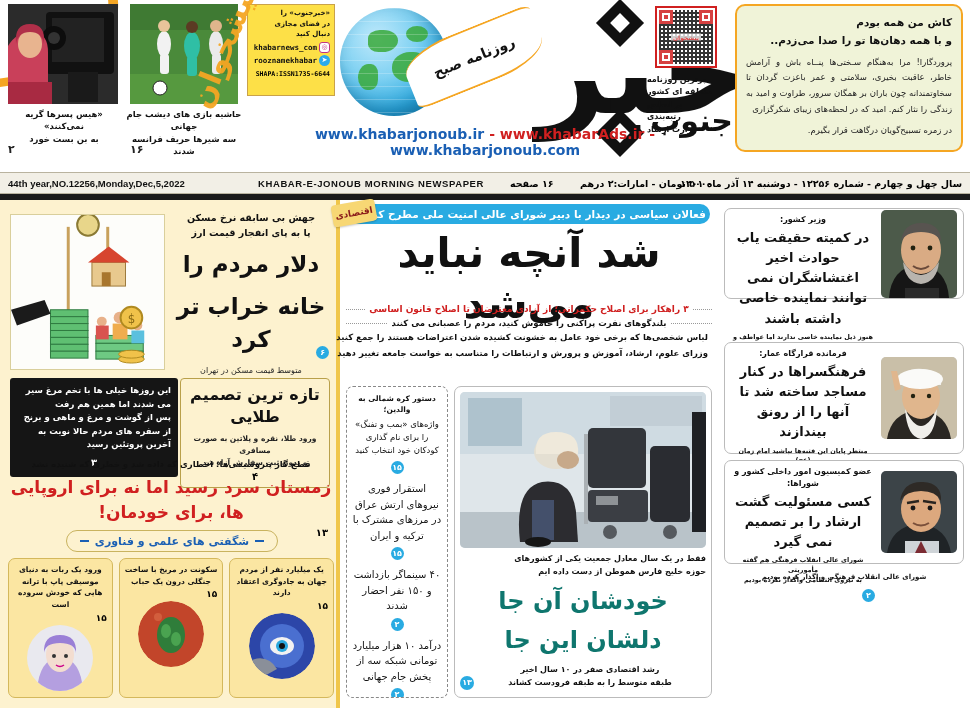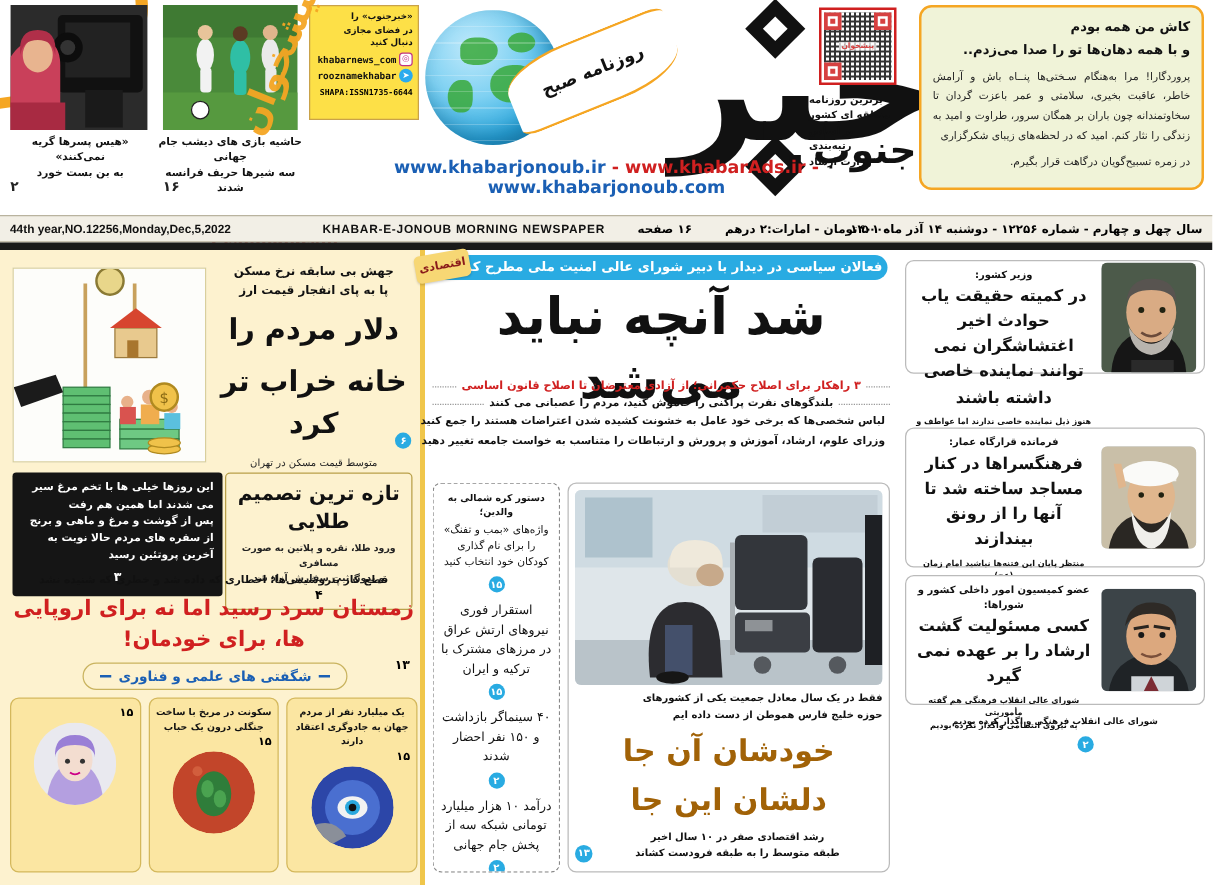--- a/index.html
+++ b/index.html
@@ -269,21 +269,21 @@
   }
 
   .story-box{
     position:absolute; left:114px; top:186px; width:258px; height:312px;
     border:1px solid #bbb; border-radius:7px; padding:5px; background:#fff;
   }
   .story-img{ width:100%; height:156px; border-radius:5px; overflow:hidden; background:#dfe4e8; }
   .story-kick{ font-size:8px; font-weight:bold; direction:rtl;
                line-height:1.6; margin-top:5px; color:#111; }
   .story-head{ font-size:24px; font-weight:bold; text-align:center; direction:rtl;
-               line-height:1.45; margin-top:5px; color:#a16207; }
+               line-height:1.45; margin-top:5px; color:#0f766e; }
   .story-foot{ display:flex; align-items:flex-end; justify-content:flex-start;
                margin-top:6px; direction:rtl; }
   .story-sub{ font-size:8px; font-weight:bold; line-height:1.6; text-align:center;
               direction:rtl; flex:1 1 auto; color:#111; }
   .story-pg{
     width:14px; height:14px; border-radius:50%; background:#29abe2; color:#fff;
     font-size:8px; font-weight:bold; display:flex; align-items:center; justify-content:center;
     flex:0 0 auto;
   }
   .qcard{
@@ -528,20 +528,21 @@
 
       <div class="sci-banner">
         <span class="sci-dash"></span>
         <span>شگفتی های علمی و فناوری</span>
         <span class="sci-dash"></span>
       </div>
 
       <div class="sci-row">
 
         <div class="sci-card">
+          <div class="sc-t">ورود یک ربات به دنیای موسیقی پاپ با ترانه هایی که خودش سروده است</div>
           <div class="sc-pg">۱۵</div>
           <div class="sc-img">
             <svg viewBox="0 0 66 66">
                 <rect width="66" height="66" fill="#e9e9ef"></rect>
               <path d="M10 66 Q12 34 33 32 Q54 34 56 66 Z" fill="#b49fe0"></path>
               <ellipse cx="33" cy="30" rx="14" ry="17" fill="#f3ddd0"></ellipse>
               <path d="M17 28 Q16 10 33 10 Q50 10 49 28 Q48 18 33 18 Q18 18 17 28Z" fill="#9a7fd6"></path>
               <circle cx="27" cy="31" r="2" fill="#333"></circle>
                 <circle cx="39" cy="31" r="2" fill="#333"></circle>
               <path d="M29 40 Q33 43 37 40" stroke="#c08" fill="none" stroke-width="1.5"></path>
@@ -709,21 +710,21 @@
             <circle cx="32" cy="39" r="2.2" fill="#221"></circle>
               <circle cx="48" cy="39" r="2.2" fill="#221"></circle>
             <path d="M14 34 L10 14 L16 14 L20 32Z" fill="#e0b68d"></path>
           </svg>
         </div>
       </div>
 
       <div class="qcard q3">
         <div class="qc-text">
           <div class="qc-kick">عضو کمیسیون امور داخلی کشور و شوراها:</div>
-          <div class="qc-head">کسی مسئولیت گشت ارشاد را بر عهده نمی گیرد</div>
+          <div class="qc-head">کسی مسئولیت گشت ارشاد را بر تصمیم نمی گیرد</div>
           <div class="qc-sub" style="white-space: pre-line;">شورای عالی انقلاب فرهنگی هم گفته مأموریتی
 به نیروی انتظامی واگذار نکرده بودیم</div>
           <div class="qc-pg">۲</div>
         </div>
         <div class="qc-photo">
           <svg viewBox="0 0 76 82" preserveAspectRatio="none">
             <rect width="76" height="82" fill="#3c4448"></rect>
             <path d="M6 82 Q10 56 38 52 Q66 56 70 82 Z" fill="#1f2326"></path>
             <ellipse cx="40" cy="38" rx="20" ry="23" fill="#dca87e"></ellipse>
             <path d="M19 30 Q22 10 42 11 Q61 12 60 30 Q55 20 40 20 Q25 20 19 30Z" fill="#2e2a26"></path>

